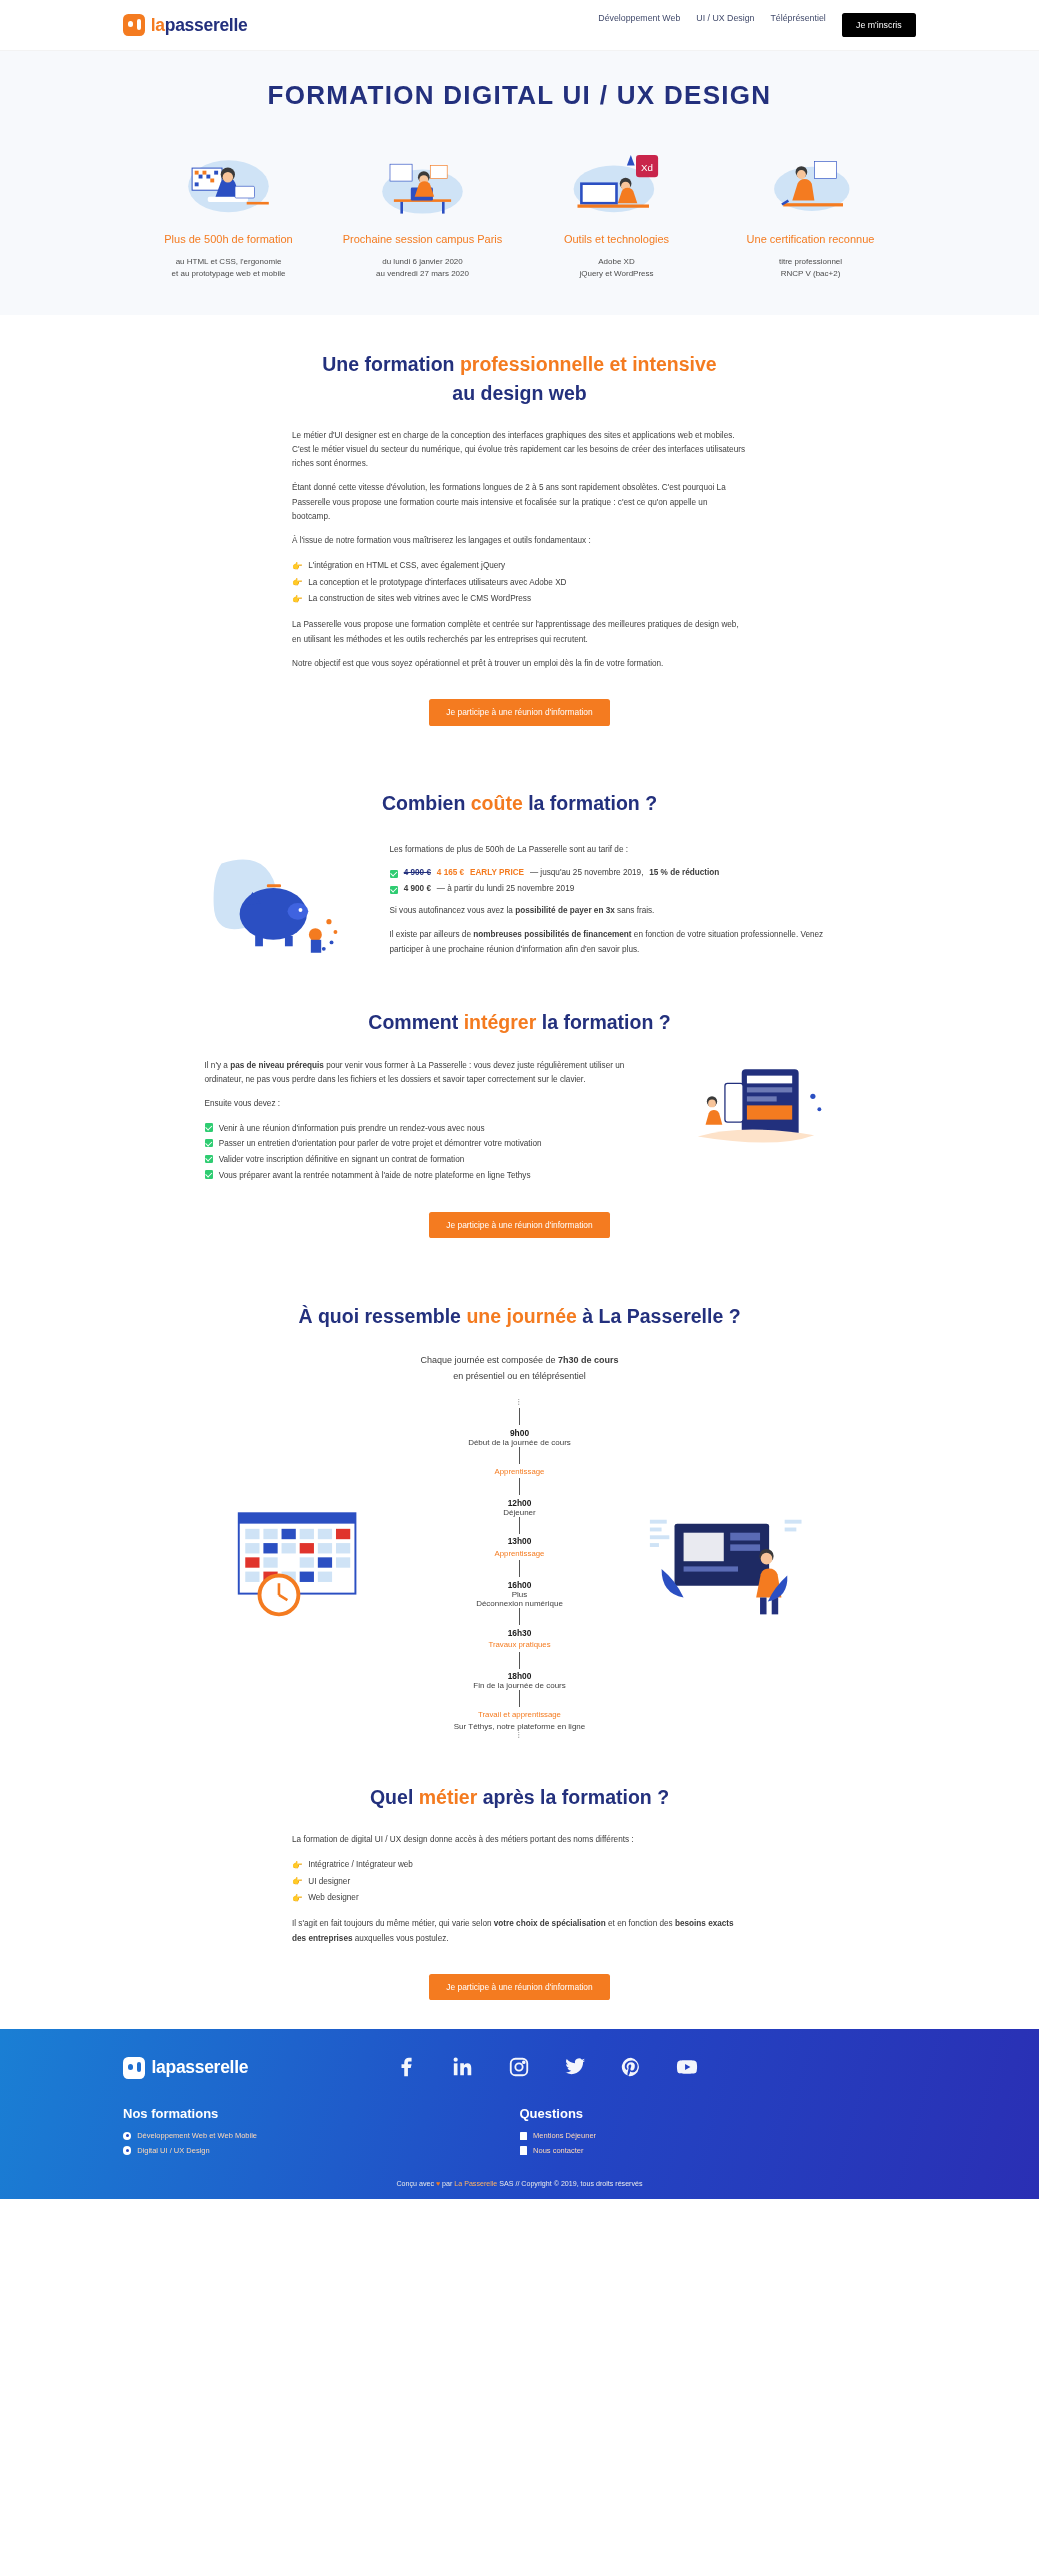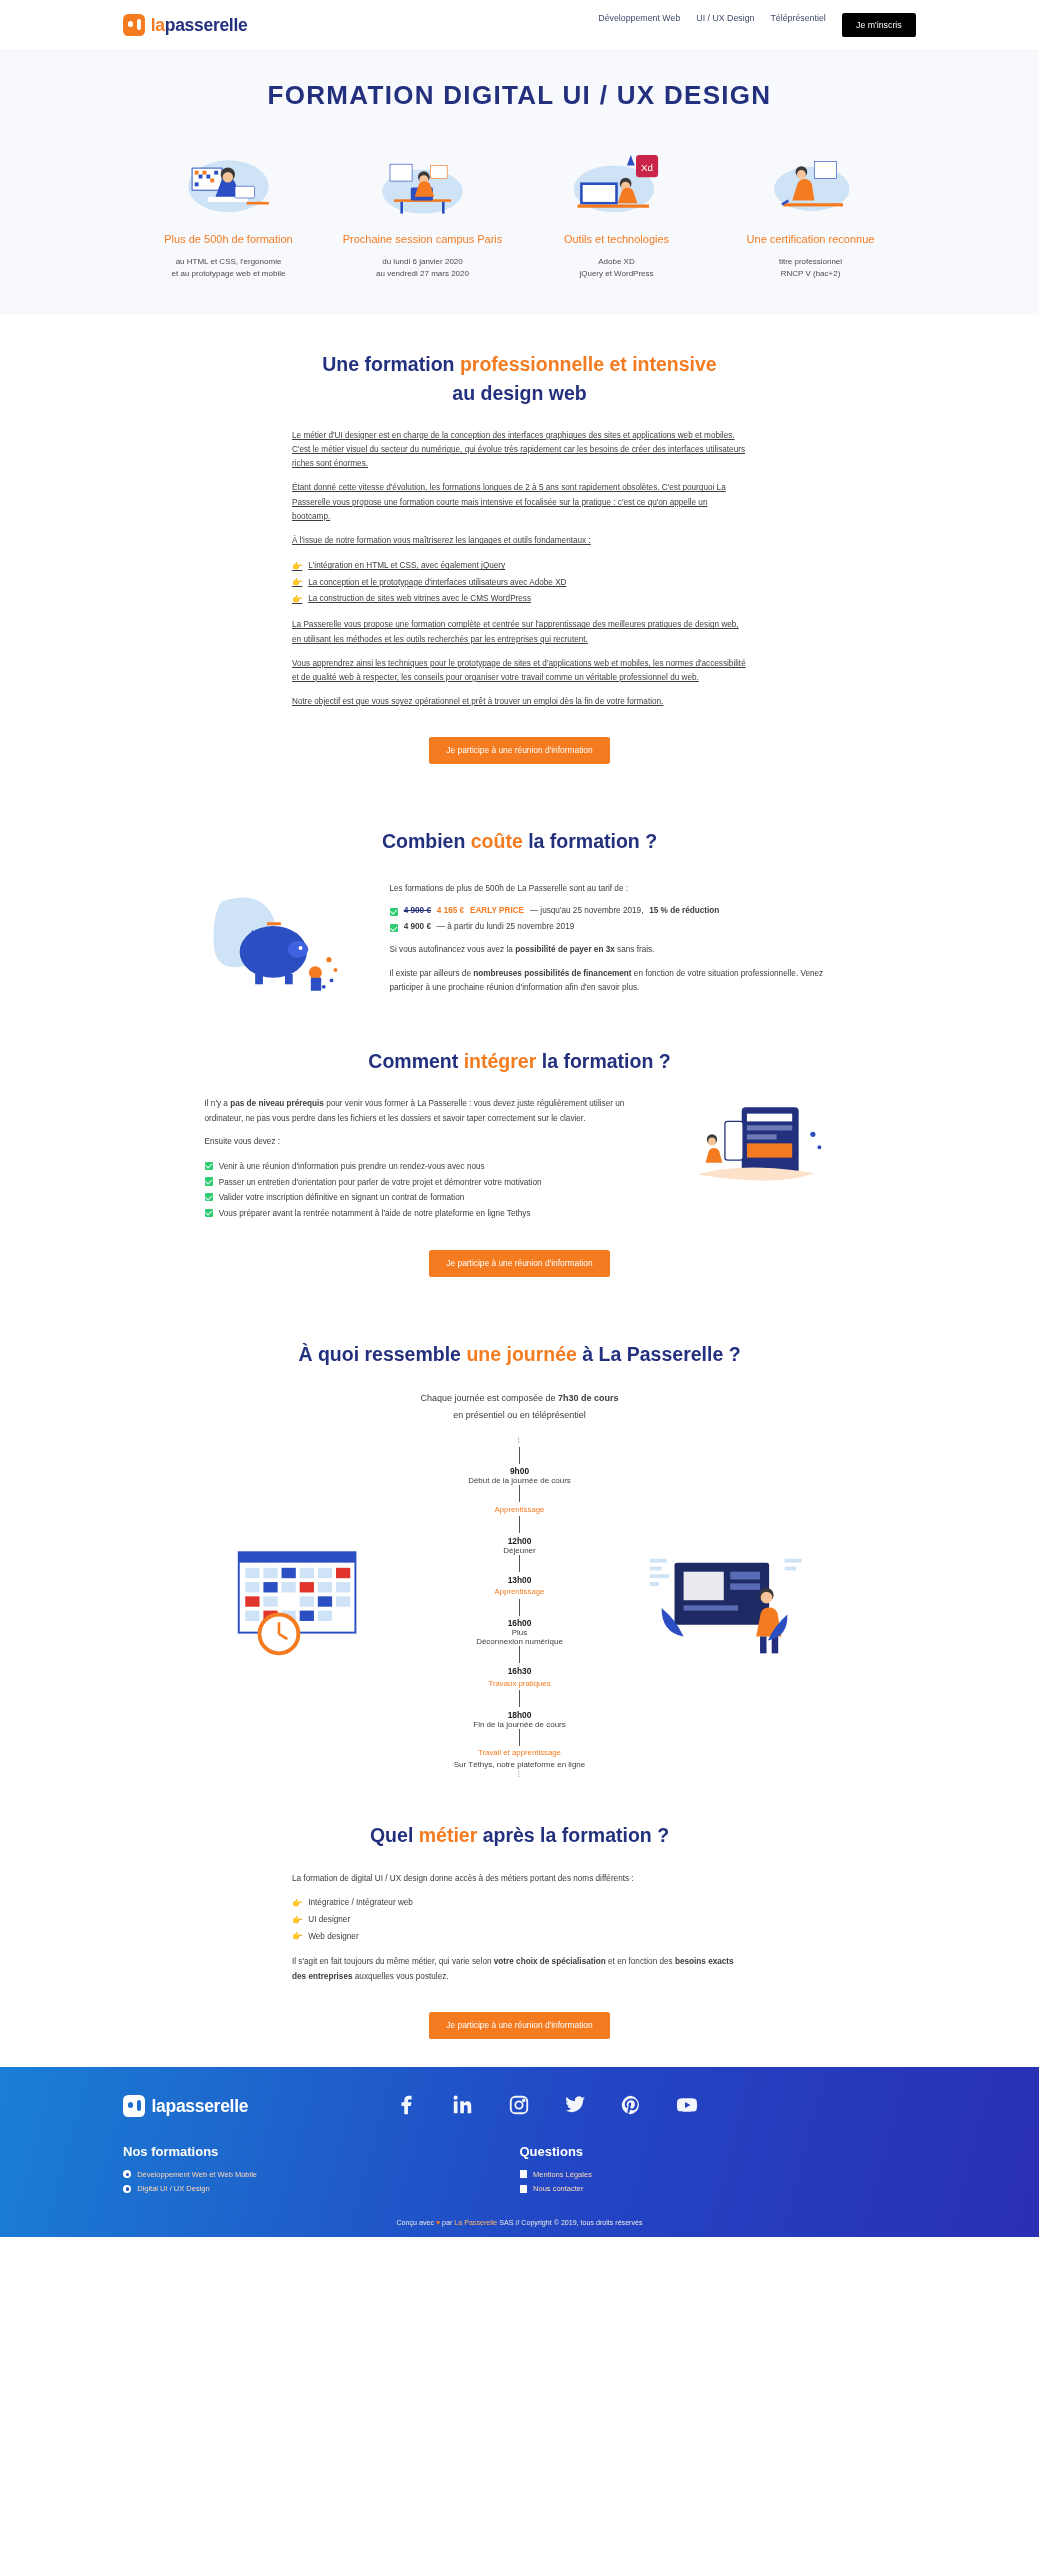--- a/index.html
+++ b/index.html
@@ -72,21 +72,21 @@
   }
   .hero-card-desc { font-size: 8px; color: #4c4c4c; line-height: 1.6; }
 
   
   .section { padding: 35px 0 6.5px; }
   .section h2 {
     text-align: center; font-size: 19.5px; color: #23307d; font-weight: bold;
     line-height: 1.45; margin-bottom: 22px;
   }
   .section h2 .orange { color: #f47b20; }
-  .body-copy { width: 455px; margin: 0 auto; text-decoration: underline; }
+  .body-copy { width: 455px; margin: 0 auto; }
   .body-copy p { font-size: 8.2px; line-height: 1.75; margin-bottom: 9.7px; color: #3f3f3f; }
 
   .check-list { list-style: none; margin: 3.9px 0 10.4px; }
   .check-list li {
     font-size: 8.2px; line-height: 1.9; display: flex; align-items: flex-start; gap: 5.8px;
   }
   .ic-check {
     display:inline-block; width: 8.4px; height: 8.4px; background: #2ecc71;
     border-radius: 1.3px; position: relative; margin-top: 2.6px; flex: none;
   }
@@ -295,21 +295,20 @@
         <li>
             <span class="ic-hand">👉</span>
             <span>La conception et le prototypage d'interfaces utilisateurs avec Adobe XD</span>
           </li>
         <li>
             <span class="ic-hand">👉</span>
             <span>La construction de sites web vitrines avec le CMS WordPress</span>
           </li>
       </ul>
       <p>La Passerelle vous propose une formation complète et centrée sur l'apprentissage des meilleures pratiques de design web, en utilisant les méthodes et les outils recherchés par les entreprises qui recrutent.</p>
-      <p>Vous apprendrez ainsi les techniques pour le prototypage de sites et d'applications web et mobiles, les normes d'accessibilité et de qualité web à respecter, les conseils pour organiser votre travail comme un véritable professionnel du web.</p>
       <p>Notre objectif est que vous soyez opérationnel et prêt à trouver un emploi dès la fin de votre formation.</p>
     </div>
     <div class="cta-wrap">
       <button class="cta-btn">Je participe à une réunion d'information</button>
     </div>
   </div>
 
   <div class="section">
     <h2>
       <span>Combien </span><span class="orange">coûte</span><span> la formation ?</span>
@@ -602,21 +601,21 @@
         </div>
         <div class="footer-li">
           <span class="dotic"></span>
           <a href="#">Digital UI / UX Design</a>
         </div>
       </div>
       <div class="footer-col">
         <h4>Questions</h4>
         <div class="footer-li">
           <span class="sq-ic"></span>
-          <a href="#">Mentions Légales</a>
+          <a href="#">Mentions Déjeuner</a>
         </div>
         <div class="footer-li">
           <span class="sq-ic"></span>
           <a href="#">Nous contacter</a>
         </div>
       </div>
     </div>
 
     <div class="copyright">
       <span>Conçu avec </span><span class="heart">♥</span><span> par </span><span class="orange">La Passerelle</span><span> SAS // Copyright © 2019, tous droits réservés</span>

